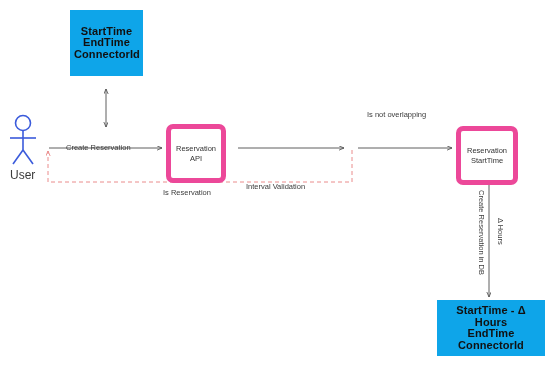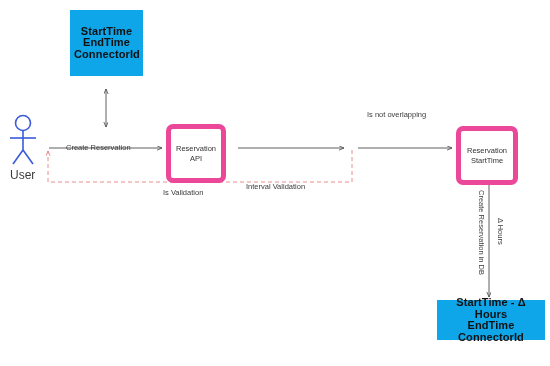--- a/index.html
+++ b/index.html
@@ -158,33 +158,33 @@
     </div>
   </div>
 
   <div class="proc-box" style="left:456px; top:126px; width:52px; height:49px;">
     <div class="proc-lines">
       <div>Reservation</div>
       <div>StartTime</div>
     </div>
   </div>
 
-  <div class="note-box" style="left:437px; top:300px; width:108px; height:40px;">
+  <div class="note-box" style="left:437px; top:300px; width:108px; height:56px;">
     <div class="note-lines">
       <div>StartTime - Δ Hours</div>
       <div>EndTime</div>
       <div>ConnectorId</div>
     </div>
   </div>
 
   <div class="edge-label" style="left:66px; top:134px;margin-top:9px;">Create Reservation</div>
 
   <div class="edge-label" style="left:246px; top:134px;margin-top:48px;">Interval Validation</div>
 
   <div class="edge-label" style="left:367px; top:110px;">Is not overlapping</div>
 
-  <div class="edge-label" style="left:163px; top:188px;">Is Validation</div>
+  <div class="edge-label" style="left:163px; top:188px;">Is Reservation</div>
 
   <div class="vert-label" style="left:486px; top:190px;">Create Reservation in DB</div>
 
   <div class="vert-label" style="left:505px; top:218px;">Δ Hours</div>
 
 </div>
 
 </body></html>

